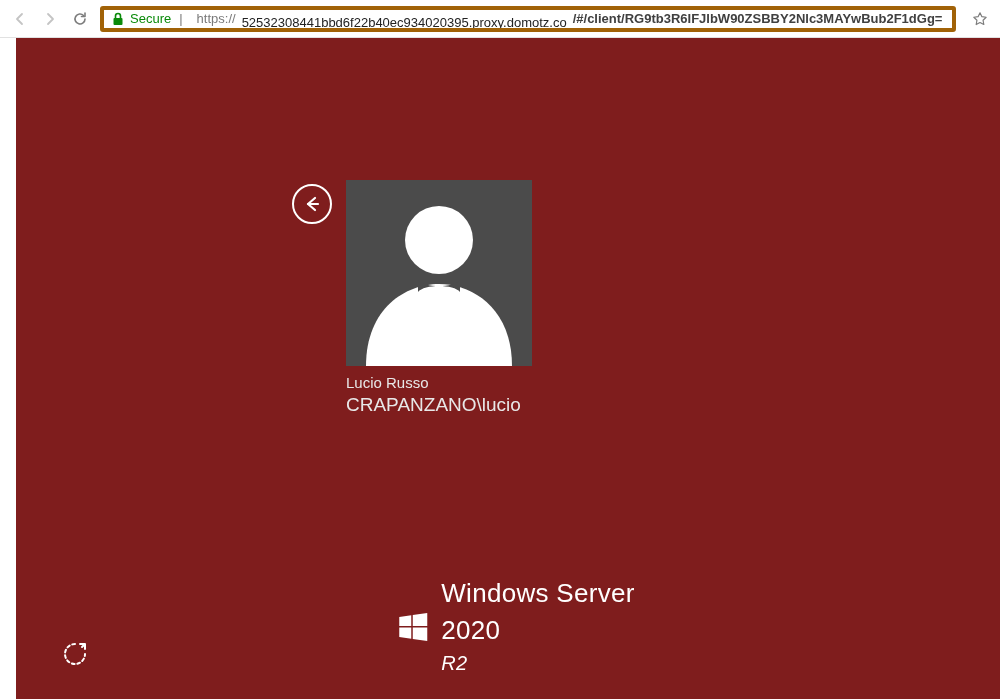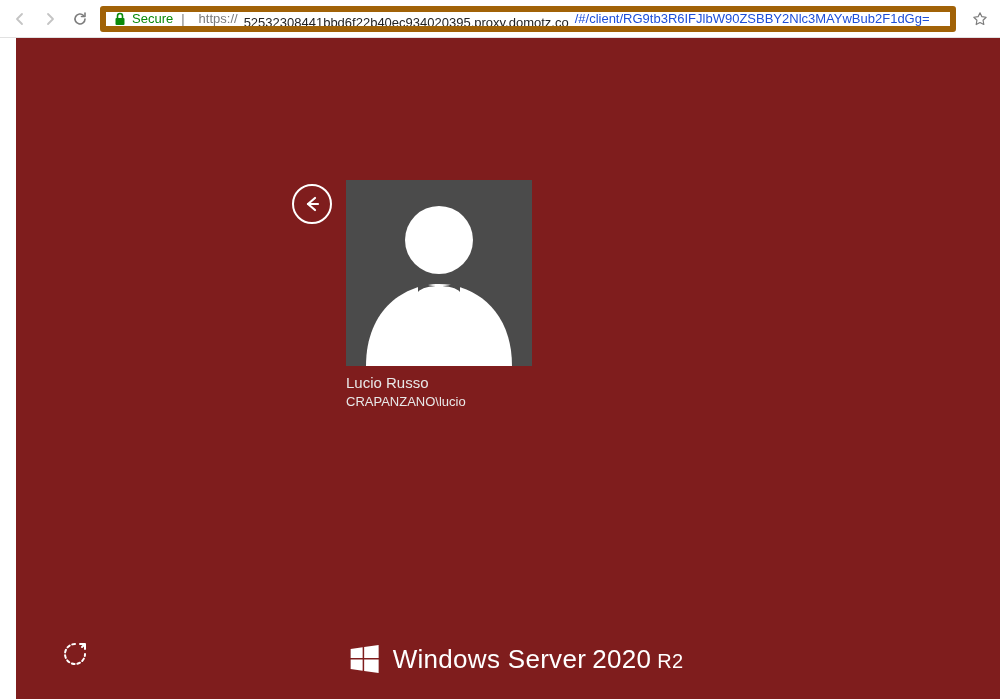--- a/index.html
+++ b/index.html
@@ -26,36 +26,36 @@
     display: flex;
     align-items: center;
     justify-content: center;
     color: #7d7d7d;
     cursor: pointer;
   }
   .nav-btn.disabled { color: #c4c4c4; cursor: default; }
   .omnibox {
     flex: 1;
     height: 26px;
-    border: 6px solid #a16207;
+    border: 4px solid #a16207;
     border-radius: 3px;
     display: flex;
     align-items: center;
     padding: 0 8px;
     font-size: 13px;
     color: #333;
     gap: 6px;
     overflow: hidden;
     white-space: nowrap;
   }
   .lock-icon { color: #0a8a0a; display:flex; align-items:center; }
   .secure-label { color: #0a8a0a; font-size: 13px; }
   .url-sep { color: #7a7a7a; margin-left: 2px; }
   .url-host { color: #222; margin-top: 8px; }
-  .url-path { color: #1d4ed8; }
+  .url-path { color: #404040; font-weight: bold; }
   .star-btn { margin-left: 4px; color: #7d7d7d; display:flex; align-items:center; justify-content:center; width:20px; height:20px; cursor:pointer;}
   
   .login-screen {
     position: relative;
     width: 100%;
     height: calc(699px - 38px);
     background: #7f1d1d;
     color: #fff;
     margin-left: 16px;
   }
@@ -83,21 +83,21 @@
   .avatar {
     width: 186px;
     height: 186px;
     background: #4b4b4b;
     display:flex;
     align-items:flex-end;
     justify-content:center;
     overflow:hidden;
   }
   .user-name { margin-top: 8px; font-size: 15px; font-weight: 400; color: #e8e8e8; }
-  .user-sub  { margin-top: 3px; font-size: 13px; font-weight: 400; color: #e8e8e8; }
+  .user-sub  { margin-top: 3px; font-size: 19px; font-weight: 400; color: #e8e8e8; }
   .ease-btn {
     position: absolute;
     left: 44px;
     bottom: 30px;
     width: 30px;
     height: 30px;
     display:flex;
     align-items:center;
     justify-content:center;
     cursor:pointer;
@@ -105,22 +105,22 @@
   .branding {
     position: absolute;
     left: 50%;
     bottom: 24px;
     transform: translateX(-50%);
     display: flex;
     align-items: center;
     gap: 12px;
     color: #fff;
   }
-  .brand-text { font-size: 26px; font-weight: 300; letter-spacing: 0.3px; display:flex; align-items:baseline; gap:6px;}
-  .brand-r2 { font-size: 20px; font-weight: 400; }
+  .brand-text { font-size: 26px; font-weight: 300; letter-spacing: 0.3px; display:flex; align-items:baseline; gap:6px;flex-direction:column;}
+  .brand-r2 { font-size: 20px; font-weight: 400; font-style: italic; }
   .brand-year { font-weight: 300; }
 </style>
 </head>
 <body>
 
 <div class="chrome-bar">
   <div class="nav-btn disabled">
     <svg width="16" height="16" viewBox="0 0 16 16">
         <path d="M10 3 L5 8 L10 13" stroke="currentColor" stroke-width="1.8" fill="none" stroke-linecap="round" stroke-linejoin="round"></path>
       </svg>

